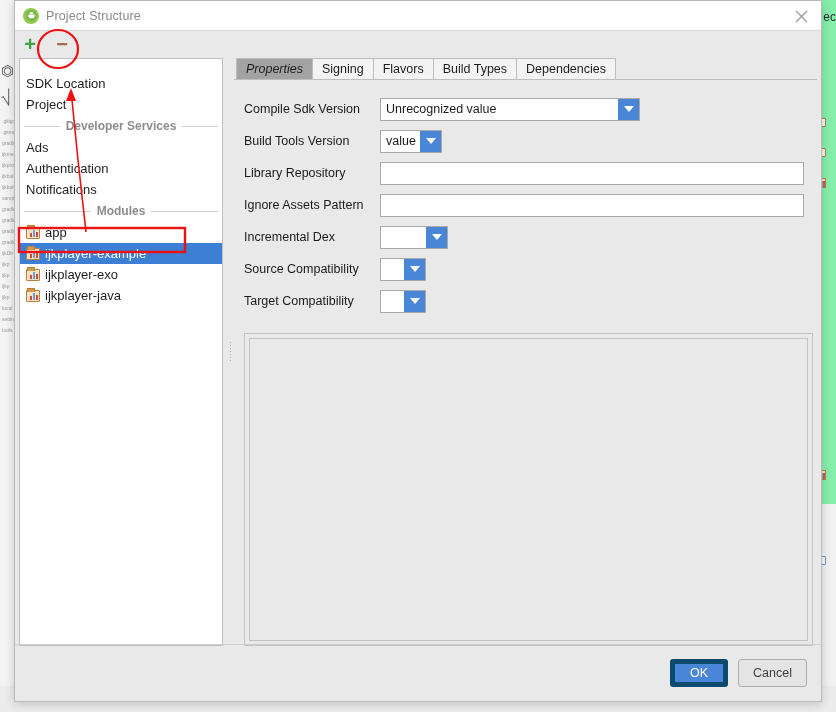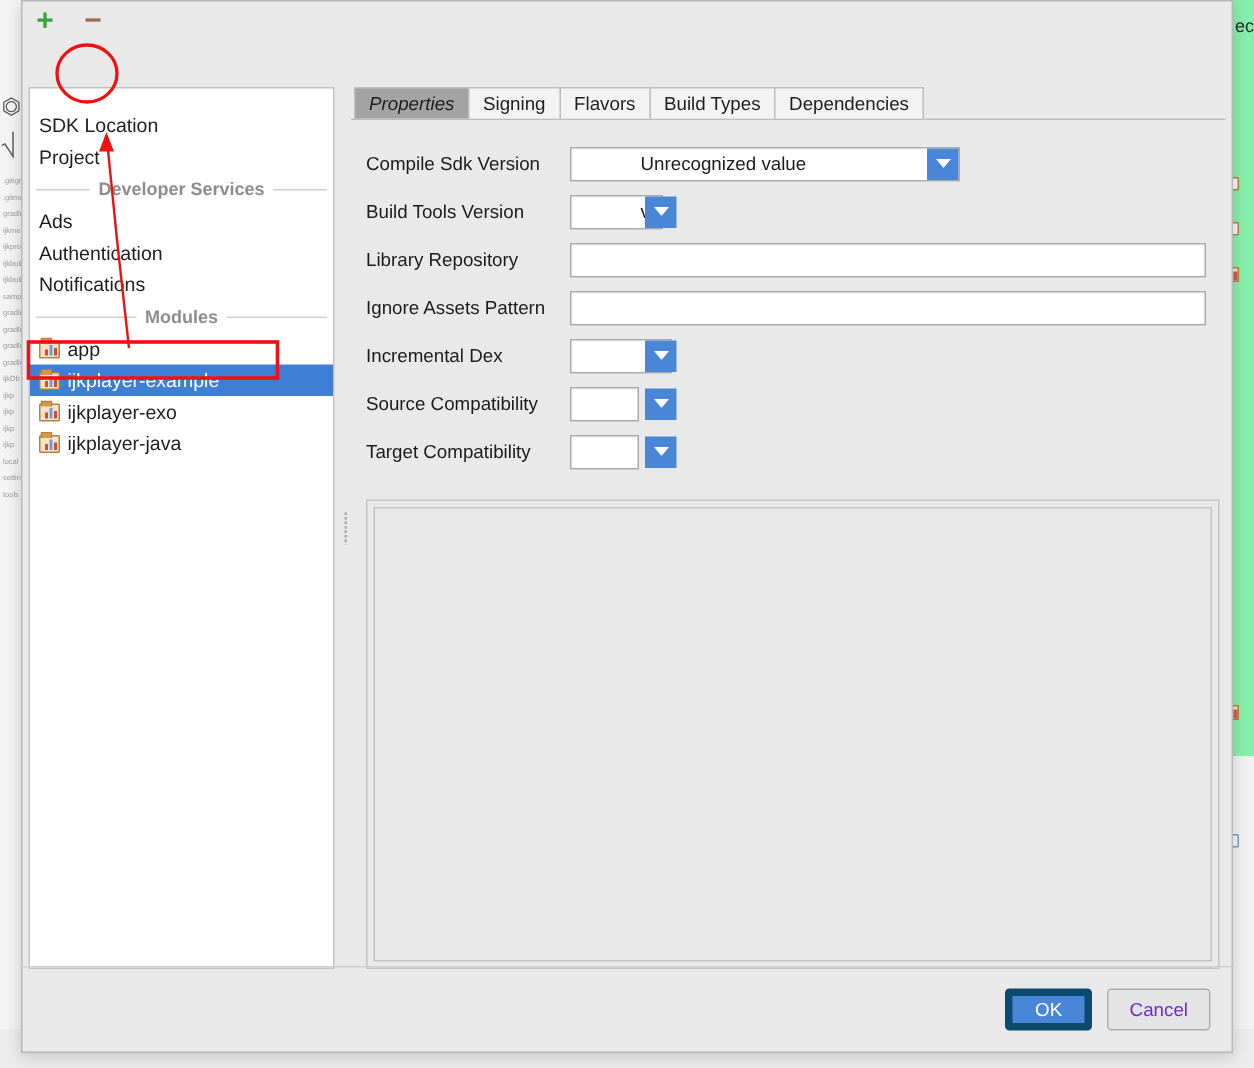--- a/index.html
+++ b/index.html
@@ -227,21 +227,20 @@
     display: flex; height: 23px;
     border: 1px solid #a9a9a9;
     background: #ffffff;
   }
   .combo .cval {
     flex: 1; min-width: 0;
     padding: 0 3px 0 5px;
     font-size: 12.5px; line-height: 21px;
     color: #1b1b1b; overflow: hidden;
     white-space: nowrap;
-    margin-left: 41px;
   }
   .combo .arrow {
     width: 21px; flex: 0 0 auto;
     background: #4a86d8;
     display: flex; align-items: center; justify-content: center;
     cursor: pointer;
   }
   .combo .arrow::after {
     content:""; display:block;
     border-left: 5px solid transparent;
@@ -285,21 +284,21 @@
     font-size: 12.5px;
     display: flex; align-items: center; justify-content: center;
     cursor: pointer;
     padding: 0 14px;
   }
   #ok-button {
     background: #4a86d8; color: #ffffff;
     border: 5px solid #0c4a6e;
   }
   #cancel-button {
-    background: #e4e4e4; color: #6d28d9;
+    background: #e4e4e4; color: #404040;
     border: 1px solid #adadad;
   }
 
   
   #annotations {
     position: absolute; inset: 0;
     pointer-events: none;
   }
 </style>
 </head>
@@ -346,20 +345,40 @@
   </div>
 
   <div id="bg-bottom-strip">
     <div class="bg-tiny" style="left:690px; top:4px; font-size:10px;">≡</div>
     <div class="bg-tiny" style="left:712px; top:2px; font-size:12px; color:#8a5fbf;">✱</div>
   </div>
 </div>
 
 <div id="dialog">
 
+  <div id="titlebar">
+    <span id="android-icon">
+      <svg width="11" height="11" viewBox="0 0 11 11">
+        <circle cx="5.5" cy="5.5" r="5.5" fill="#7ab648"></circle>
+        <path d="M3 4.4h5v3.2a.6.6 0 0 1-.6.6H3.6a.6.6 0 0 1-.6-.6z" fill="#ffffff"></path>
+        <circle cx="4.3" cy="3.5" r=".45" fill="#ffffff"></circle>
+        <circle cx="6.7" cy="3.5" r=".45" fill="#ffffff"></circle>
+        <path d="M3.6 3.9a1.9 1.9 0 0 1 3.8 0z" fill="#ffffff"></path>
+        <rect x="1.8" y="4.5" width=".9" height="2.4" rx=".45" fill="#ffffff"></rect>
+        <rect x="8.3" y="4.5" width=".9" height="2.4" rx=".45" fill="#ffffff"></rect>
+      </svg>
+    </span>
+    <span id="title-text">Project Structure</span>
+    <span id="close-btn">
+      <svg width="13" height="13" viewBox="0 0 13 13">
+        <line x1="1" y1="1" x2="12" y2="12" stroke="#9a9a9a" stroke-width="1.3"></line>
+        <line x1="12" y1="1" x2="1" y2="12" stroke="#9a9a9a" stroke-width="1.3"></line>
+      </svg>
+    </span>
+  </div>
 
   <div id="toolbar">
     <span id="add-btn">+</span>
     <span id="remove-btn">−</span>
   </div>
 
   <div id="dlg-body">
 
     <div id="sidebar-wrap">
       <div id="sidebar">

